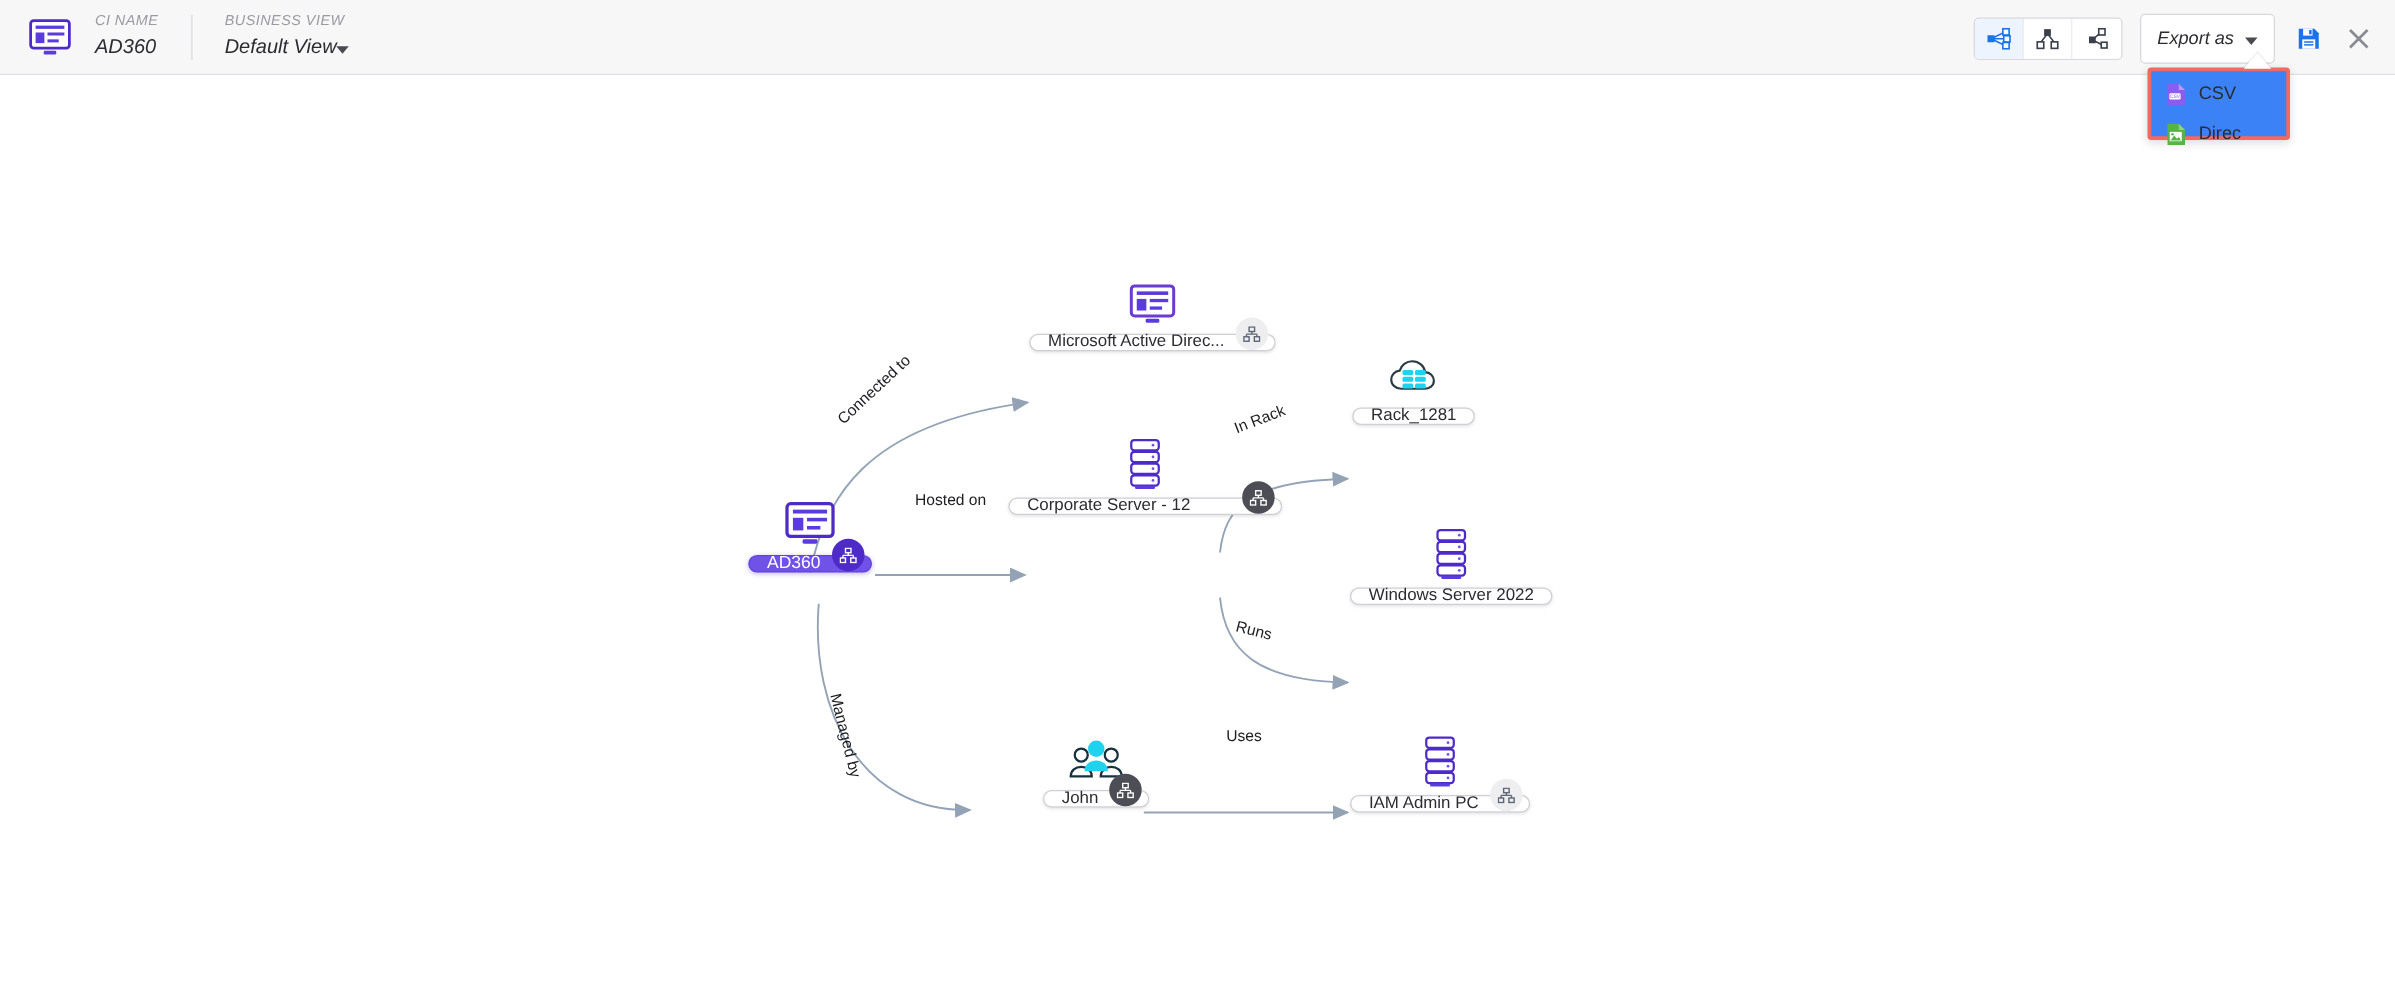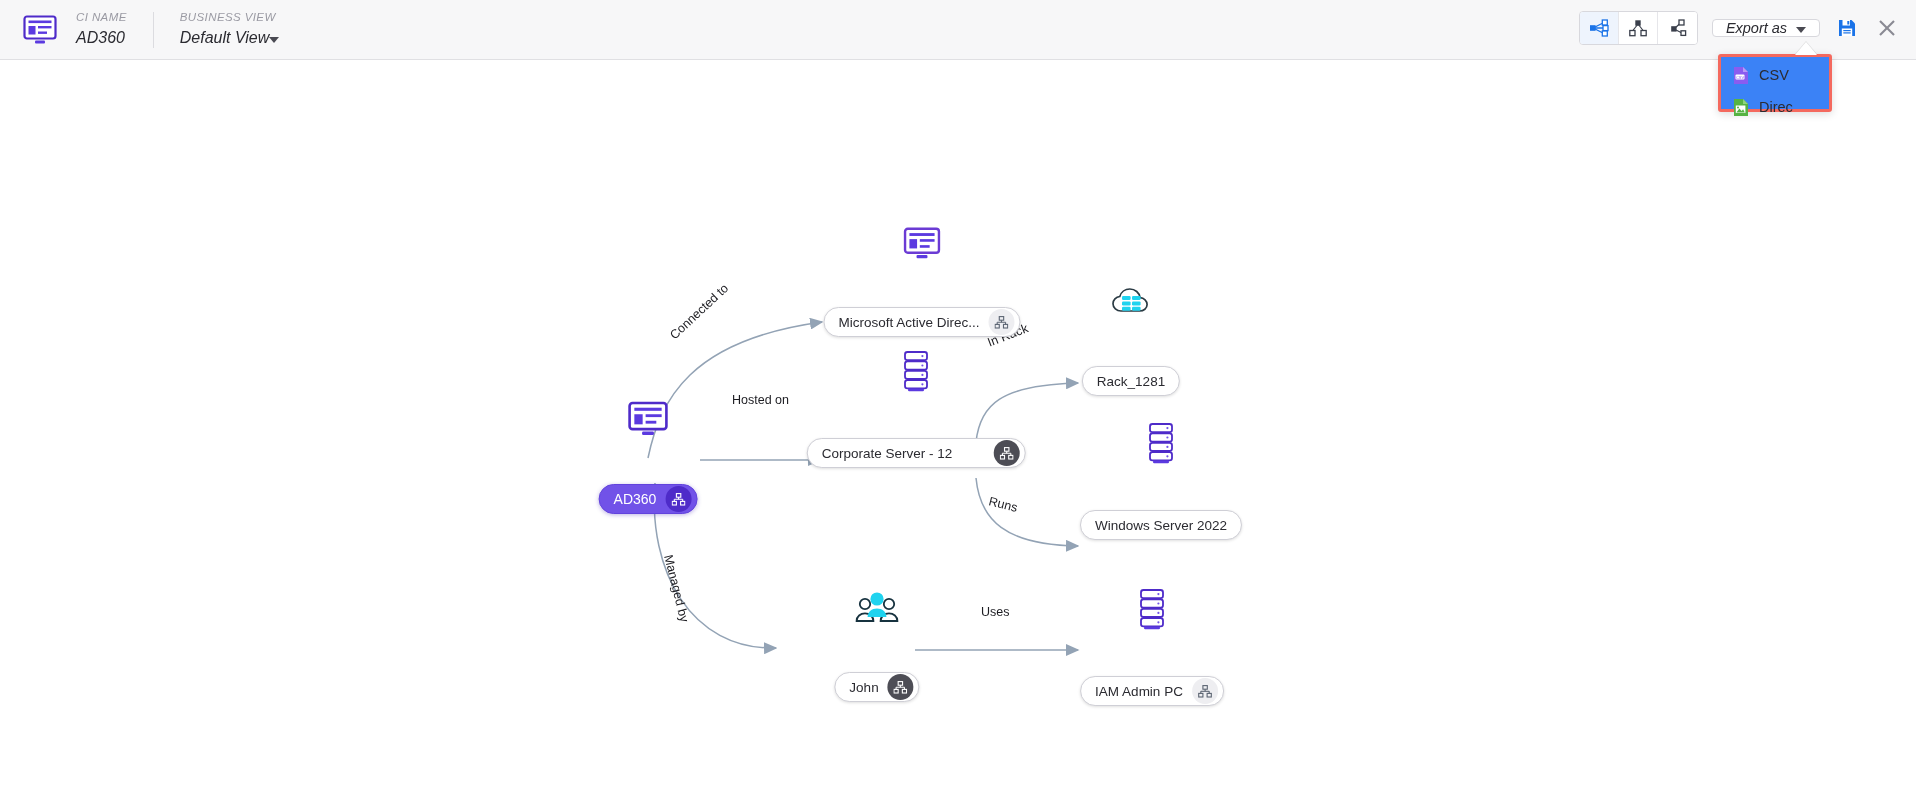--- a/index.html
+++ b/index.html
@@ -45,21 +45,21 @@
     display: flex; border: 1px solid #d8d8dd; border-radius: 4px;
     background: #fff; overflow: hidden; height: 34px;
   }
   .layout-btn {
     width: 39px; height: 32px; display: flex; align-items: center; justify-content: center;
     cursor: pointer; border-right: 1px solid #e6e6ea; background: #fff;
   }
   .layout-btn:last-child { border-right: none; }
   .layout-btn.active { background: #eef4fd; }
   .export-btn {
-    height: 18px; min-width: 108px; padding: 0 12px;
+    height: 40px; min-width: 108px; padding: 0 12px;
     border: 1px solid #d8d8dd; border-radius: 4px; background: #fff;
     display: flex; align-items: center; justify-content: center; gap: 9px;
     font-size: 14.5px; color: #2b2b31; cursor: pointer;
   }
   .icon-btn { width: 26px; height: 26px; display:flex; align-items:center; justify-content:center; cursor:pointer; }
 
   
   .export-menu {
     position: absolute; left: 1718px; top: 54px;
     width: 114px; height: 58px;
@@ -110,26 +110,26 @@
   svg.edges { position: absolute; left: 0; top: 0; width: 1916px; height: 730px; }
 
   
   .node { position: absolute; }
   .node-icon {
     position: absolute; left: 50%; transform: translateX(-50%);
     display: flex; align-items: center; justify-content: center;
   }
   .pill {
     position: absolute; left: 50%; transform: translateX(-50%);
-    display: flex; align-items: center;
-    height: 30px; border-radius: 15px;
+    display: flex; align-items: flex-end;
+    height: 14px; border-radius: 15px;
     background: #fff; border: 1px solid #cfcfd6;
     box-shadow: 0 1px 3px rgba(0,0,0,.13);
     padding-left: 14px; padding-right: 5px;
-    white-space: nowrap; cursor: pointer; margin-top: 40px;
+    white-space: nowrap; cursor: pointer;
   }
   .pill-label { font-size: 13.5px; color: #2b2b31; }
   .pill.primary {
     background: #7152e8; border: 1px solid #6243dd;
     box-shadow: 0 1px 4px rgba(70,40,180,.35);
   }
   .pill.primary .pill-label { color: #ffffff; font-size: 14px; }
   .badge {
     width: 26px; height: 26px; border-radius: 13px;
     display: flex; align-items: center; justify-content: center;
@@ -293,21 +293,21 @@
       <path d="M976,418 C980,460 1005,485 1078,486" fill="none" stroke="#93a3b5" stroke-width="1.5" marker-end="url(#arrow)"></path>
 
       <path d="M915,590 L1078,590" fill="none" stroke="#93a3b5" stroke-width="1.5" marker-end="url(#arrow)"></path>
     </svg>
 
     <div class="edge-label" style="left:672px; top:270px; transform: rotate(-43deg);">Connected to</div>
     <div class="edge-label" style="left:708px; top:333px;margin-left:24px;">Hosted on</div>
     <div class="edge-label" style="left:668px; top:488px; transform: rotate(76deg);">Managed by</div>
     <div class="edge-label" style="left:988px; top:276px; transform: rotate(-21deg);">In Rack</div>
     <div class="edge-label" style="left:989px; top:434px; transform: rotate(14deg);">Runs</div>
-    <div class="edge-label" style="left:981px; top:545px;">Uses</div>
+    <div class="edge-label" style="left:981px; top:522px;">Uses</div>
 
     <div class="node" style="left:608px; top:340px; width:80px;">
       <div class="node-icon" style="top:0;">
         <svg width="44" height="38" viewBox="0 0 36 32">
           <rect x="2.5" y="2.5" width="31" height="22" rx="2.5" fill="#fff" stroke="#4e2bc9" stroke-width="2.2"></rect>
           <rect x="6.5" y="6.5" width="23" height="2.6" fill="#5b3ae0"></rect>
           <rect x="6.5" y="12" width="7" height="8.5" fill="#5b3ae0"></rect>
           <rect x="16" y="12" width="13.5" height="2.4" fill="#5b3ae0"></rect>
           <rect x="16" y="17.5" width="9" height="2.4" fill="#5b3ae0"></rect>
           <rect x="13" y="26.5" width="10" height="3" rx="1" fill="#5b3ae0"></rect>

